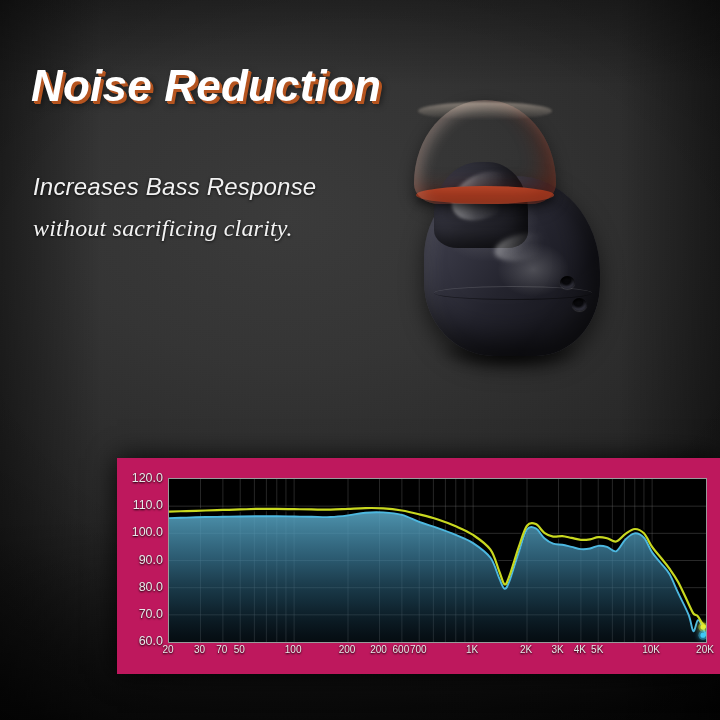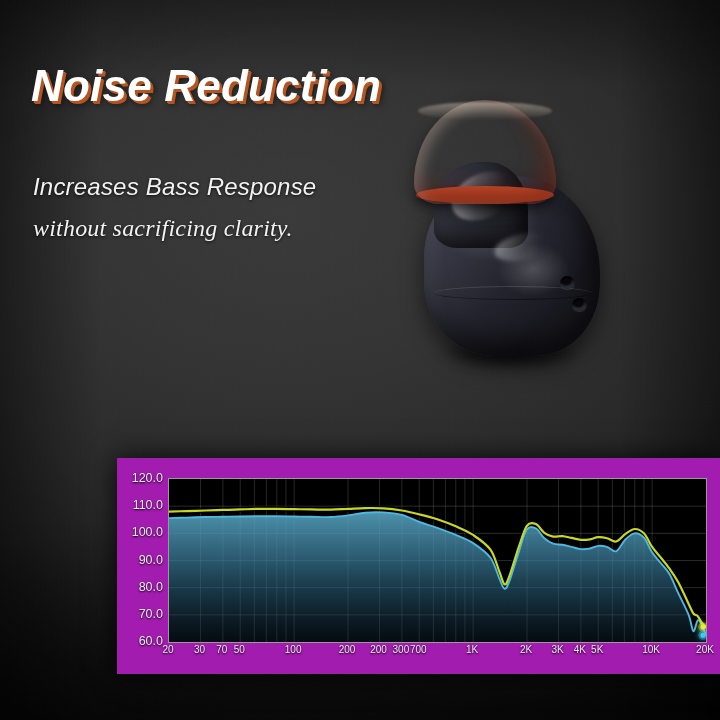--- a/index.html
+++ b/index.html
@@ -122,21 +122,21 @@
     position:absolute;width:15px;height:13px;border-radius:50%;
     background:radial-gradient(50% 50% at 42% 34%, #0a0a0d 0%, #08080b 58%, #2c2c36 100%);
     box-shadow: inset 0 2px 3px rgba(0,0,0,.9), 0 1px 1px rgba(255,255,255,.14);
   }
   .eb-port.p1{left:182px;top:198px;}
   .eb-port.p2{left:194px;top:220px;}
 
   
   .chart-panel{
     position:absolute;left:117px;top:458px;width:603px;height:216px;
-    background:#a21caf;
+    background:#be185d;
     box-shadow:0 0 26px rgba(0,0,0,.85);
   }
   .plot{
     position:absolute;left:51px;top:20px;width:537px;height:163px;
     border:1px solid #9a9a9a;
     background:#000;
     overflow:hidden;
   }
   .plot svg{display:block;width:100%;height:100%;}
 
@@ -255,21 +255,21 @@
         </svg>
     </div>
     <div class="xlabels">
         <span style="left: 0px;">20</span>
         <span style="left: 31.5203px;">30</span>
         <span style="left: 53.8844px;">70</span>
         <span style="left: 71.2313px;">50</span>
         <span style="left: 125.116px;">100</span>
         <span style="left: 179px;">200</span>
         <span style="left: 210.52px;">200</span>
-        <span style="left: 232.884px;">300</span>
+        <span style="left: 232.884px;">600</span>
         <span style="left: 250.231px;">700</span>
         <span style="left: 304.116px;">1K</span>
         <span style="left: 358px;">2K</span>
         <span style="left: 389.52px;">3K</span>
         <span style="left: 411.884px;">4K</span>
         <span style="left: 429.231px;">5K</span>
         <span style="left: 483.116px;">10K</span>
         <span style="left: 537px;">20K</span>
       </div>
   </div>

